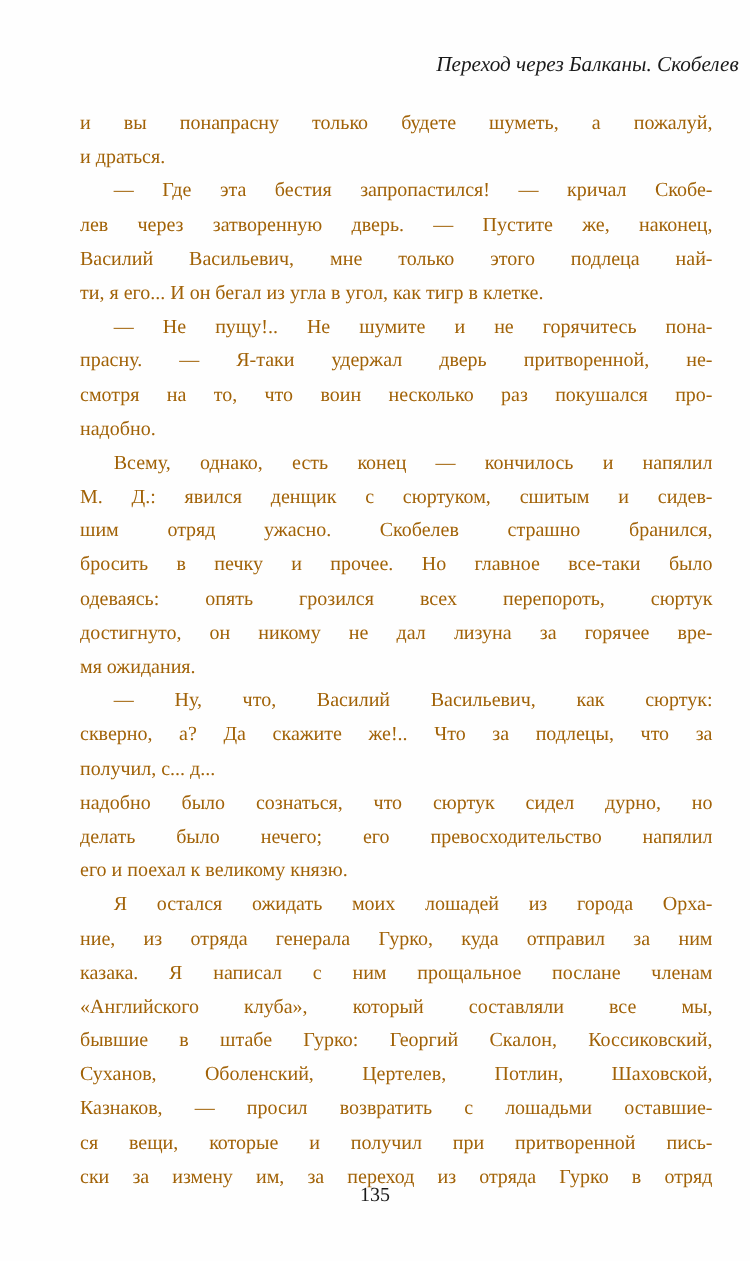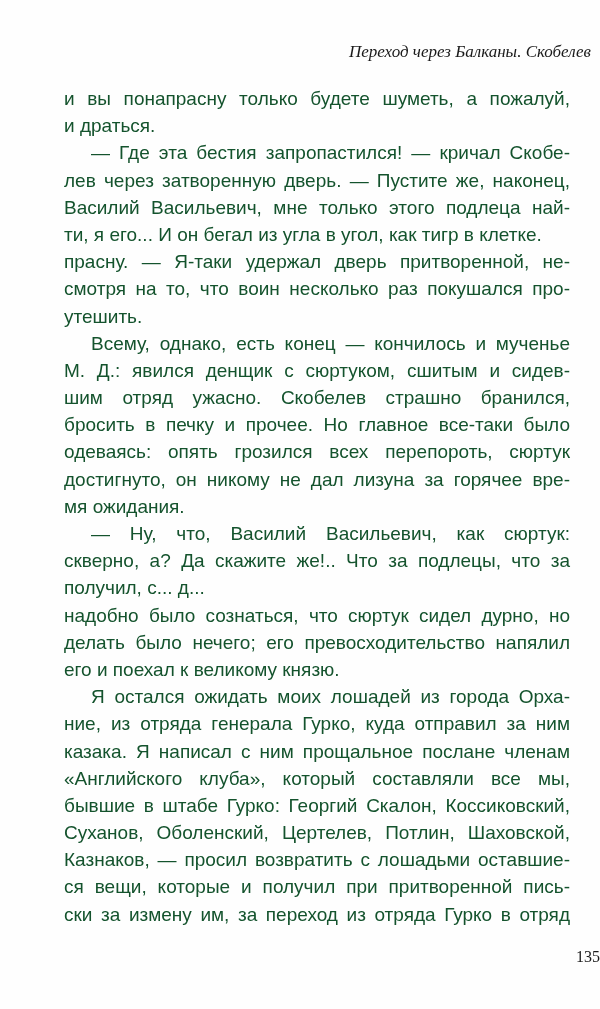--- a/index.html
+++ b/index.html
@@ -5,47 +5,48 @@
   html, body { margin: 0; padding: 0; background: #ffffff; }
   body { width: 600px; height: 1009px; position: relative; overflow: hidden; }
   .page { position: absolute; left: 0; top: 0; width: 600px; height: 1009px; background: #fefefe; padding-left: 23px; }
   .running-head {
     position: absolute; right: 32px; top: 42px;
     font-family: "Liberation Serif", "DejaVu Serif", serif;
     font-style: italic; font-size: 17px; color: #1a1a1a;
   }
   .body-text {
     position: absolute; left: 64px; top: 85px; width: 506px;
-    font-family: Liberation Sans, sans-serif;
-    font-size: 19px; line-height: 27.2px; color: #14532d;
+    font-family: Liberation Serif, serif;
+    font-size: 16px; line-height: 27.2px; color: #a16207;
   }
   .line { display: block; text-align: justify; text-align-last: justify; white-space: nowrap; height: 27.2px; }
   .line.last { text-align-last: left; }
   .line.indent { padding-left: 27px; }
   .folio {
-    position: absolute; left: 0; width: 600px; top: 948px; text-align: right;
+    position: absolute; left: 0; width: 600px; top: 948px; text-align: center;
     font-family: "Liberation Serif", "DejaVu Serif", serif; font-size: 16px; color: #1a1a1a;
   }
 </style>
 </head>
 <body>
 
 <div class="page">
   <div class="running-head">Переход через Балканы. Скобелев</div>
   <div class="body-text" id="body-text">
       <div class="line">и вы понапрасну только будете шуметь, а пожалуй,</div>
       <div class="line last">и драться.</div>
       <div class="line indent">— Где эта бестия запропастился! — кричал Скобе-</div>
       <div class="line">лев через затворенную дверь. — Пустите же, наконец,</div>
       <div class="line">Василий Васильевич, мне только этого подлеца най-</div>
       <div class="line last">ти, я его... И он бегал из угла в угол, как тигр в клетке.</div>
+      <div class="line indent">— Не пущу!.. Не шумите и не горячитесь пона-</div>
       <div class="line">прасну. — Я-таки удержал дверь притворенной, не-</div>
       <div class="line">смотря на то, что воин несколько раз покушался про-</div>
-      <div class="line last">утешить.</div>
-      <div class="line indent">Всему, однако, есть конец — кончилось и мученье</div>
+      <div class="line last">надобно.</div>
+      <div class="line indent">Всему, однако, есть конец — кончилось и напялил</div>
       <div class="line">М. Д.: явился денщик с сюртуком, сшитым и сидев-</div>
       <div class="line">шим отряд ужасно. Скобелев страшно бранился,</div>
       <div class="line">бросить в печку и прочее. Но главное все-таки было</div>
       <div class="line">одеваясь: опять грозился всех перепороть, сюртук</div>
       <div class="line">достигнуто, он никому не дал лизуна за горячее вре-</div>
       <div class="line last">мя ожидания.</div>
       <div class="line indent">— Ну, что, Василий Васильевич, как сюртук:</div>
       <div class="line">скверно, а? Да скажите же!.. Что за подлецы, что за</div>
       <div class="line last">получил, с... д...</div>
       <div class="line">надобно было сознаться, что сюртук сидел дурно, но</div>

